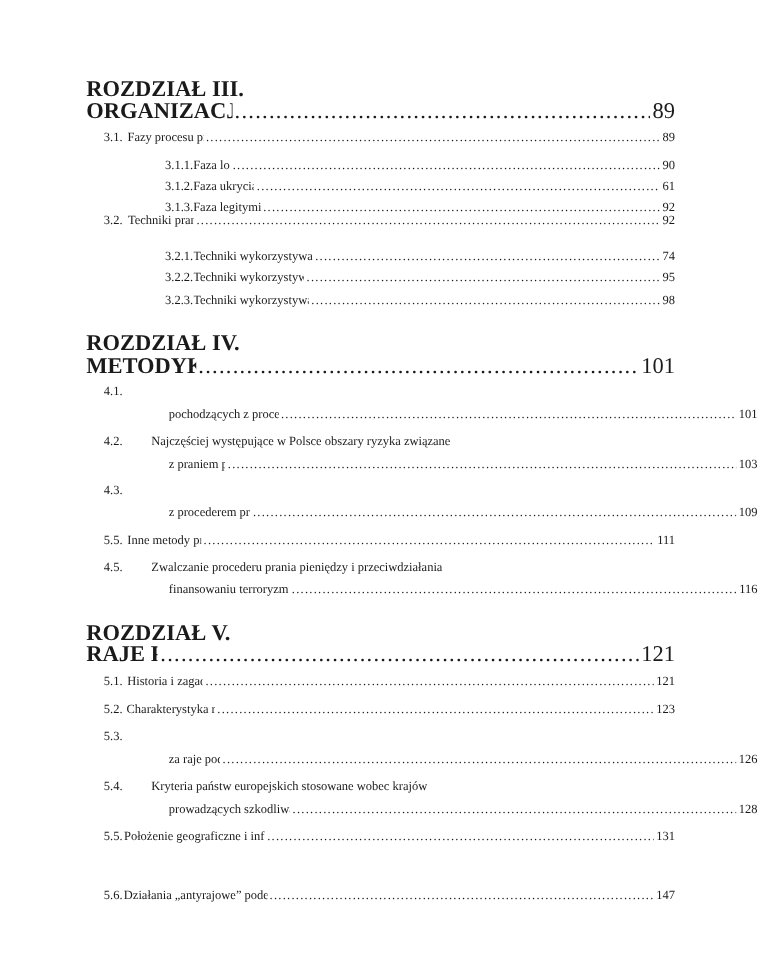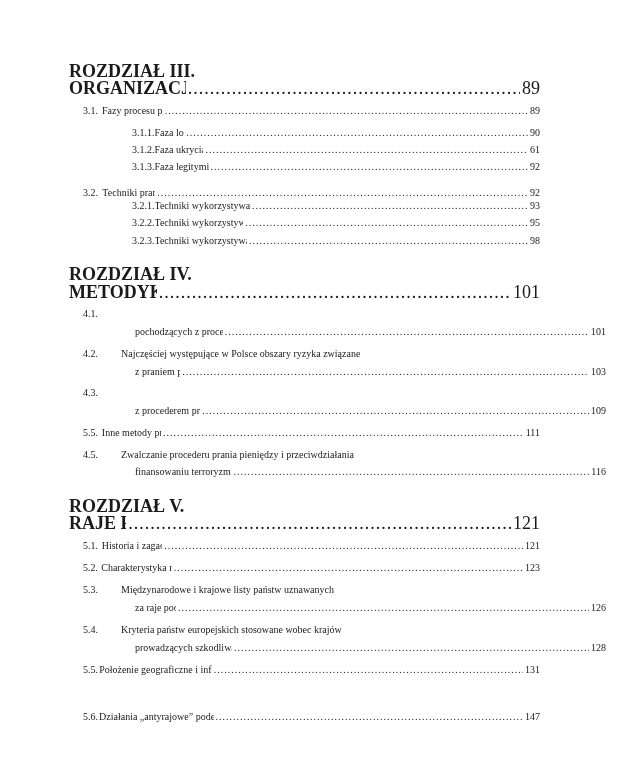--- a/index.html
+++ b/index.html
@@ -50,31 +50,31 @@
       <span class="dots"></span>
       <span class="page-no">61</span>
     </div>
   <div class="row lvl2" style="top:158px">
       <span class="num">3.1.3.</span>
       <span class="title">Faza legitymizacji (legalizacji)</span>
       <span class="dots"></span>
       <span class="page-no">92</span>
     </div>
 
-  <div class="row lvl1" style="top:184px">
+  <div class="row lvl1" style="top:168px">
       <span class="num">3.2.</span>
       <span class="title">Techniki prania pieniędzy</span>
       <span class="dots"></span>
       <span class="page-no">92</span>
     </div>
   <div class="row lvl2" style="top:197px">
       <span class="num">3.2.1.</span>
       <span class="title">Techniki wykorzystywane w fazie lokowania (umiejscawiania)</span>
       <span class="dots"></span>
-      <span class="page-no">93</span>
+      <span class="page-no">74</span>
     </div>
   <div class="row lvl2" style="top:214px">
       <span class="num">3.2.2.</span>
       <span class="title">Techniki wykorzystywane w fazie ukrycia (maskowania)</span>
       <span class="dots"></span>
       <span class="page-no">95</span>
     </div>
   <div class="row lvl2" style="top:232px">
       <span class="num">3.2.3.</span>
       <span class="title">Techniki wykorzystywane w fazie legitymizacji (legalizacji)</span>
@@ -154,21 +154,20 @@
 
   <div class="row lvl1" style="top:559px">
       <span class="num">5.2.</span>
       <span class="title">Charakterystyka rajów podatkowych</span>
       <span class="dots"></span>
       <span class="page-no">123</span>
     </div>
 
   <div class="row lvl1" style="top:581px">
       <span class="num">5.3.</span>
-      <span class="title">Międzynarodowe i krajowe listy państw uznawanych</span>
     </div>
   <div class="row cont" style="top:599px">
       <span class="title">za raje podatkowe</span>
       <span class="dots"></span>
       <span class="page-no">126</span>
     </div>
 
   <div class="row lvl1" style="top:621px">
       <span class="num">5.4.</span>
       <span class="title">Kryteria państw europejskich stosowane wobec krajów</span>

